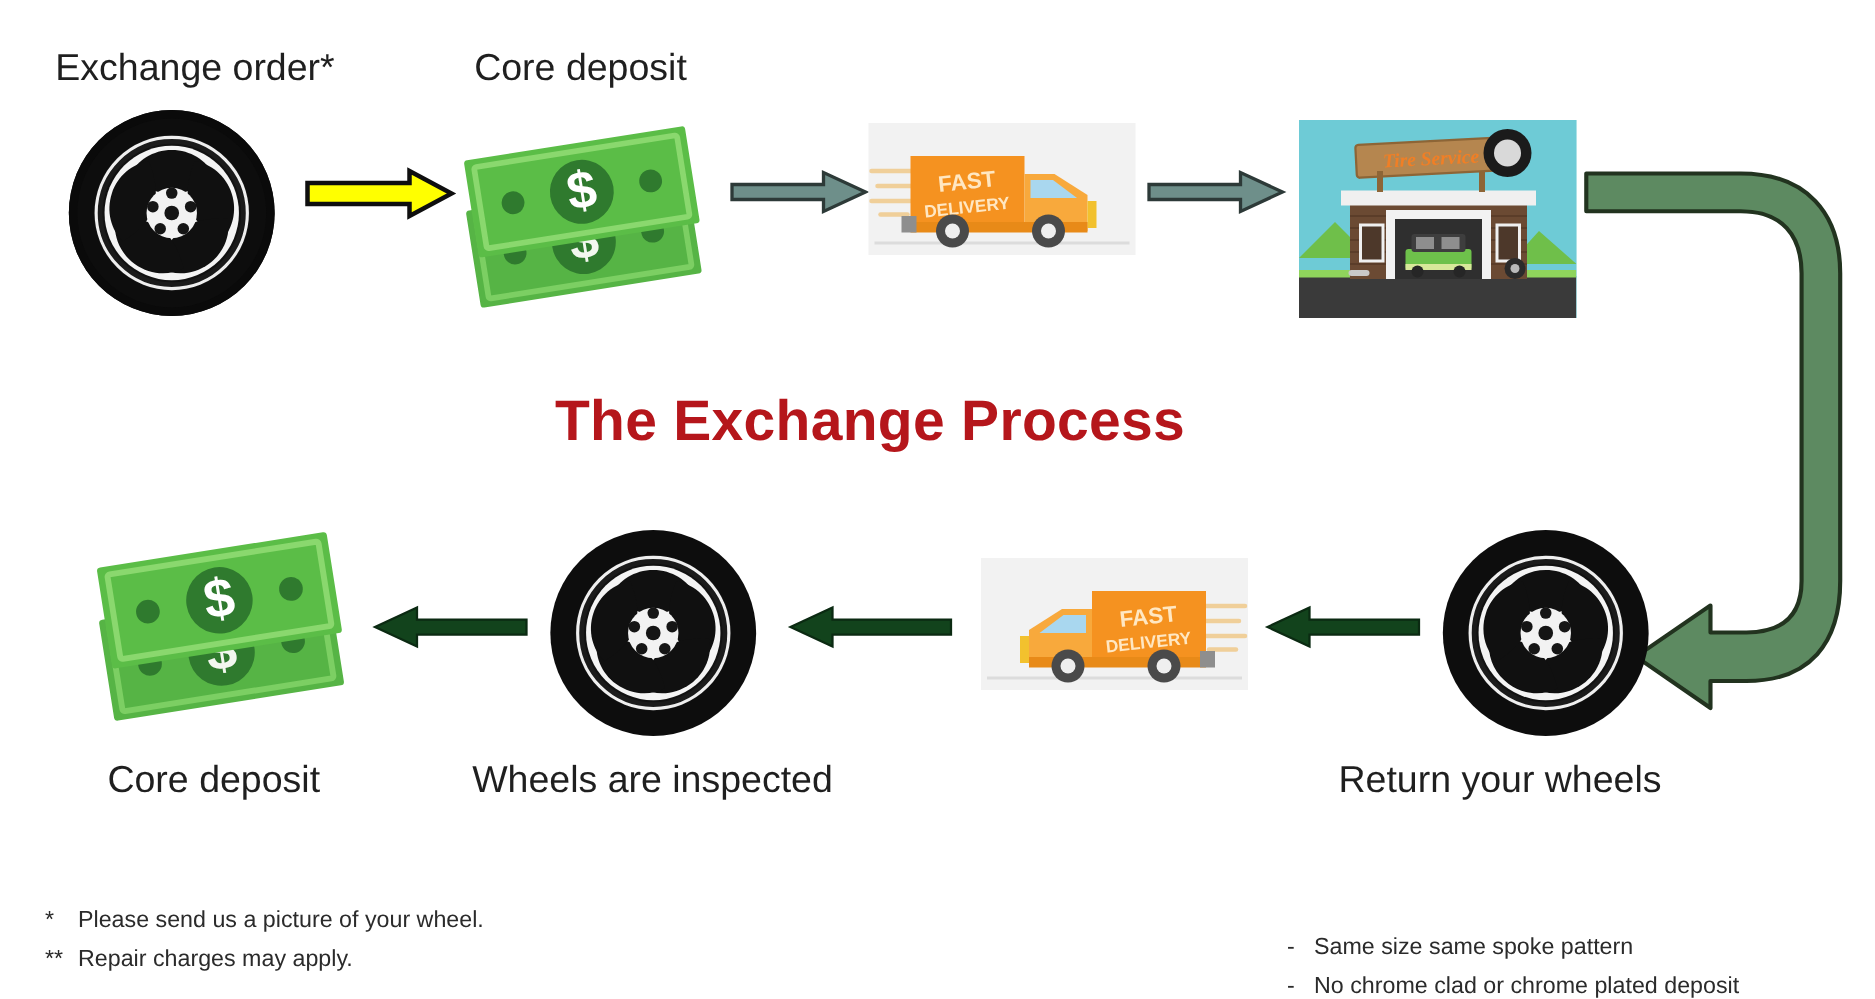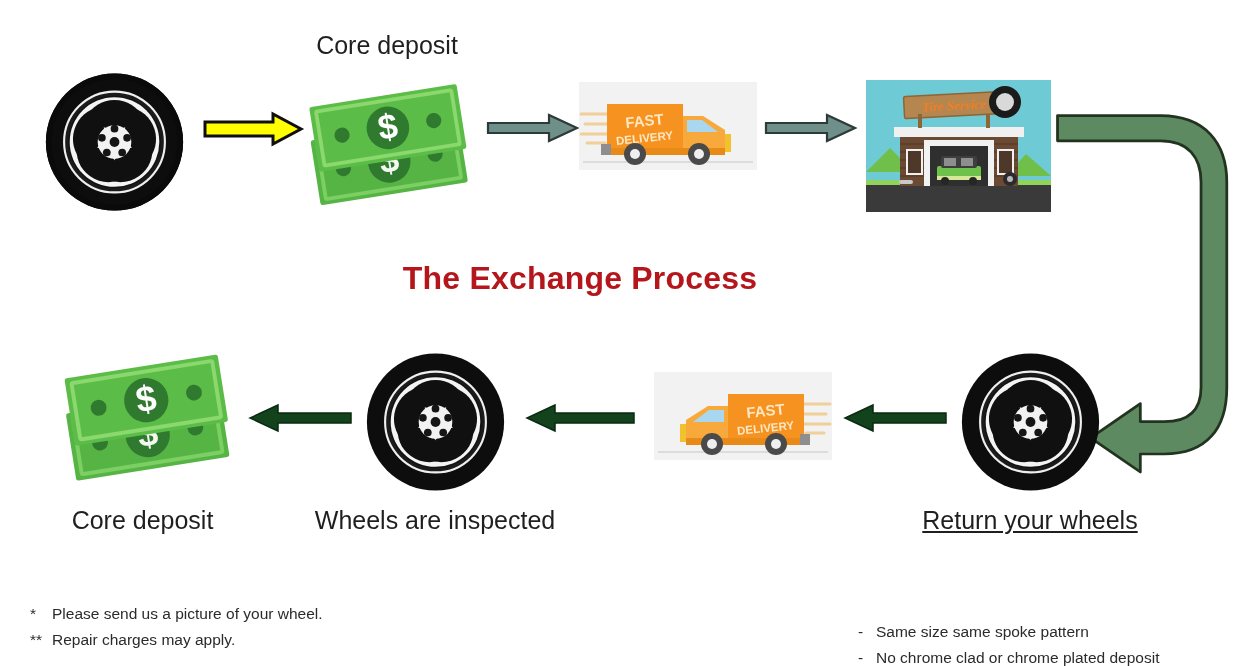--- a/index.html
+++ b/index.html
@@ -12,21 +12,21 @@
   .abs{position:absolute;}
 
   
   .label{
     font-size:25px;font-weight:400;color:#1f1f1f;line-height:1.22;
     text-align:center;white-space:nowrap;letter-spacing:0px;
   }
   .label.wrap{white-space:normal;}
 
   .title{
-    font-size:32px;font-weight:700;color:#b5161b;letter-spacing:.2px;
+    font-size:38px;font-weight:700;color:#b5161b;letter-spacing:.2px;
     text-align:center;white-space:nowrap;
   }
 
   .note{
     font-size:15.5px;color:#2b2b2b;line-height:1.65;white-space:nowrap;
   }
   .note .mk{display:inline-block;width:22px;}
   .note .mk.dash{width:18px;}
 
   
@@ -48,20 +48,21 @@
 
   
   .arrow{position:absolute;}
   .arrow svg{display:block;width:100%;height:100%;overflow:visible;}
 </style>
 </head>
 <body>
 
 <div class="stage">
 
+  <div class="abs label" style="left:0px;top:30px;width:260px;">Exchange order*</div>
 
   <div class="abs label" style="left:258px;top:30px;width:258px;">Core deposit</div>
 
 
   <div class="wheel" style="left:37px;top:72px;width:155px;height:140px;">
     <svg viewBox="0 0 200 200" xmlns="http://www.w3.org/2000/svg" aria-hidden="true">
       <g>
         <circle cx="100" cy="100" r="98" fill="#141414"></circle>
         <g fill="#0a0a0a">
           <circle cx="100" cy="100" r="98"></circle>
@@ -372,21 +373,21 @@
       </g>
     </svg>
   </div>
 
   <div class="abs label wrap" style="left:35px;top:505px;width:215px;">
     <div>Core deposit</div>
   </div>
 
   <div class="abs label" style="left:300px;top:505px;width:270px;">Wheels are inspected</div>
 
-  <div class="abs label" style="left:895px;top:505px;width:270px;text-decoration:underline;">Return your wheels</div>
+  <div class="abs label" style="left:865px;top:505px;width:270px;">Return your wheels</div>
 
   <div class="abs" style="left:30px;top:601px;width:420px;">
     <div class="note">
       <span class="mk">*</span><span>Please send us a picture of your wheel.</span>
     </div>
     <div class="note">
       <span class="mk">**</span><span>Repair charges may apply.</span>
     </div>
   </div>
 

